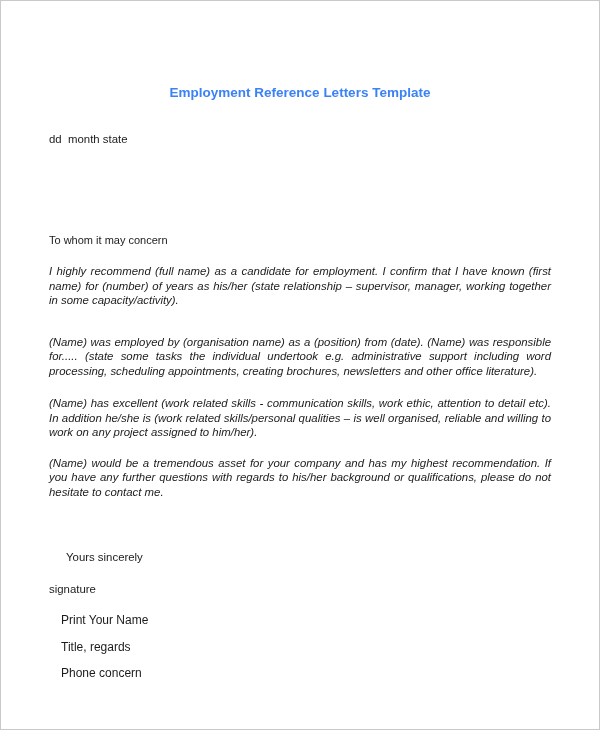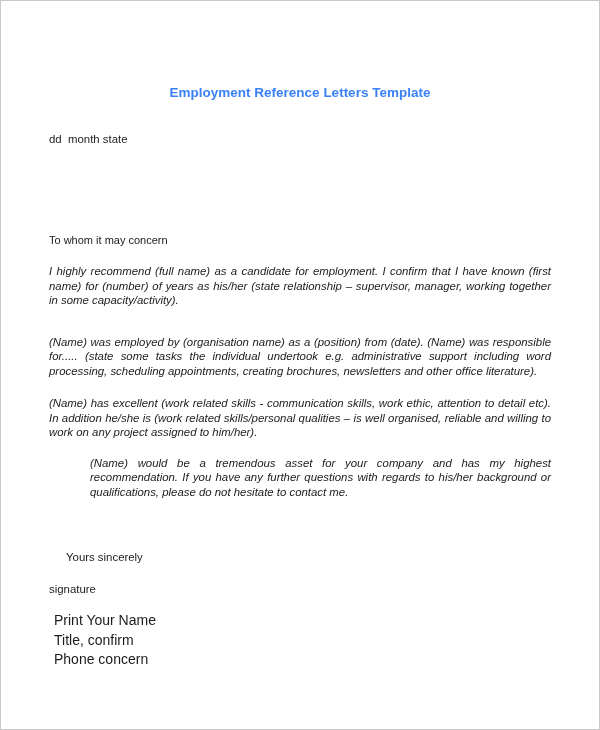--- a/index.html
+++ b/index.html
@@ -40,37 +40,37 @@
   }
   .para {
     margin: 17px 0 0 0;
     font-size: 11.4px;
     line-height: 14.5px;
     text-align: justify;
     font-style: italic;
   }
   .para.p2 { margin-top: 27px; }
   .para.p3 { margin-top: 18px; }
-  .para.p4 { margin-top: 16px; margin-left: 41px; }
+  .para.p4 { margin-top: 16px; }
   .valediction {
     margin: 51px 0 0 17px;
     font-size: 11.4px;
     line-height: 14.5px;
   }
   .signature-line {
     margin: 17px 0 16px 0;
     font-size: 11.4px;
     line-height: 14.5px;
   }
   .sig-block {
     margin: 17px 0 0 0;
   }
   .sig-block p {
-    margin: 5px;
-    font-size: 14px;
+    margin: 12px;
+    font-size: 12px;
     line-height: 14.5px;
   }
 </style>
 </head>
 <body>
 
 <div class="page">
   <h1 class="doc-title">Employment Reference Letters Template</h1>
 
   <p class="date-line">dd  month state</p>
@@ -84,16 +84,16 @@
   <p class="para p3">(Name) has excellent (work related skills - communication skills, work ethic, attention to detail etc). In addition he/she is (work related skills/personal qualities – is well organised, reliable and willing to work on any project assigned to him/her).</p>
 
   <p class="para p4">(Name) would be a tremendous asset for your company and has my highest recommendation. If you have any further questions with regards to his/her background or qualifications, please do not hesitate to contact me.</p>
 
   <p class="valediction">Yours sincerely</p>
 
   <p class="signature-line">signature</p>
 
   <div class="sig-block">
     <p>Print Your Name</p>
-    <p>Title, confirm</p>
+    <p>Title, regards</p>
     <p>Phone concern</p>
   </div>
 </div>
 
 </body></html>

